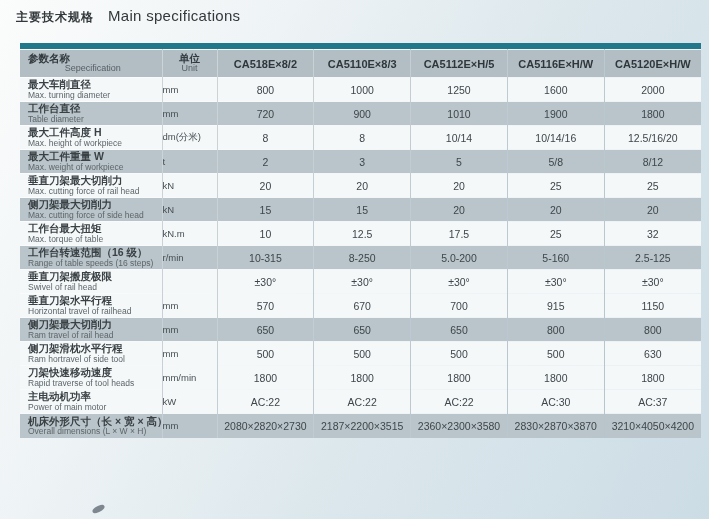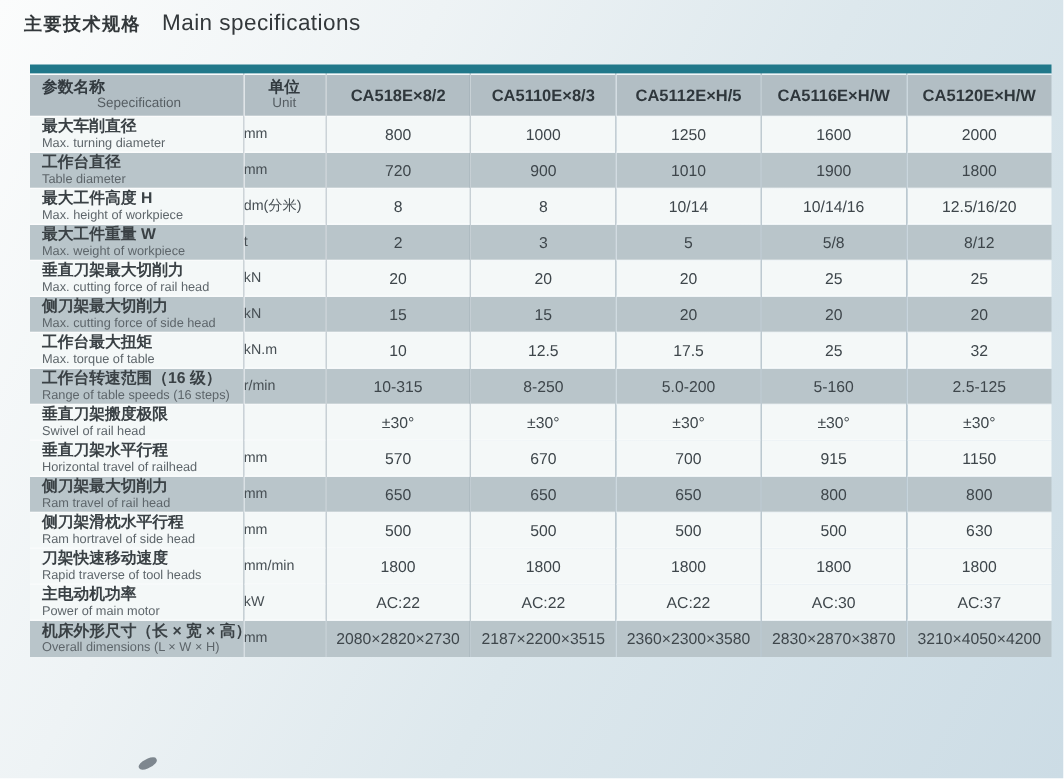--- a/index.html
+++ b/index.html
@@ -206,21 +206,21 @@
     <td class="c-unit">mm</td>
     <td class="c-val">650</td>
     <td class="c-val">650</td>
     <td class="c-val">650</td>
     <td class="c-val">800</td>
     <td class="c-val">800</td>
   </tr>
           <tr class="light">
     <td class="cell-label">
       <span class="c-zh">侧刀架滑枕水平行程</span>
-      <span class="c-en">Ram hortravel of side head</span>
+      <span class="c-en">Ram hortravel of side tool</span>
     </td>
     <td class="c-unit">mm</td>
     <td class="c-val">500</td>
     <td class="c-val">500</td>
     <td class="c-val">500</td>
     <td class="c-val">500</td>
     <td class="c-val">630</td>
   </tr>
           <tr class="light">
     <td class="cell-label">

